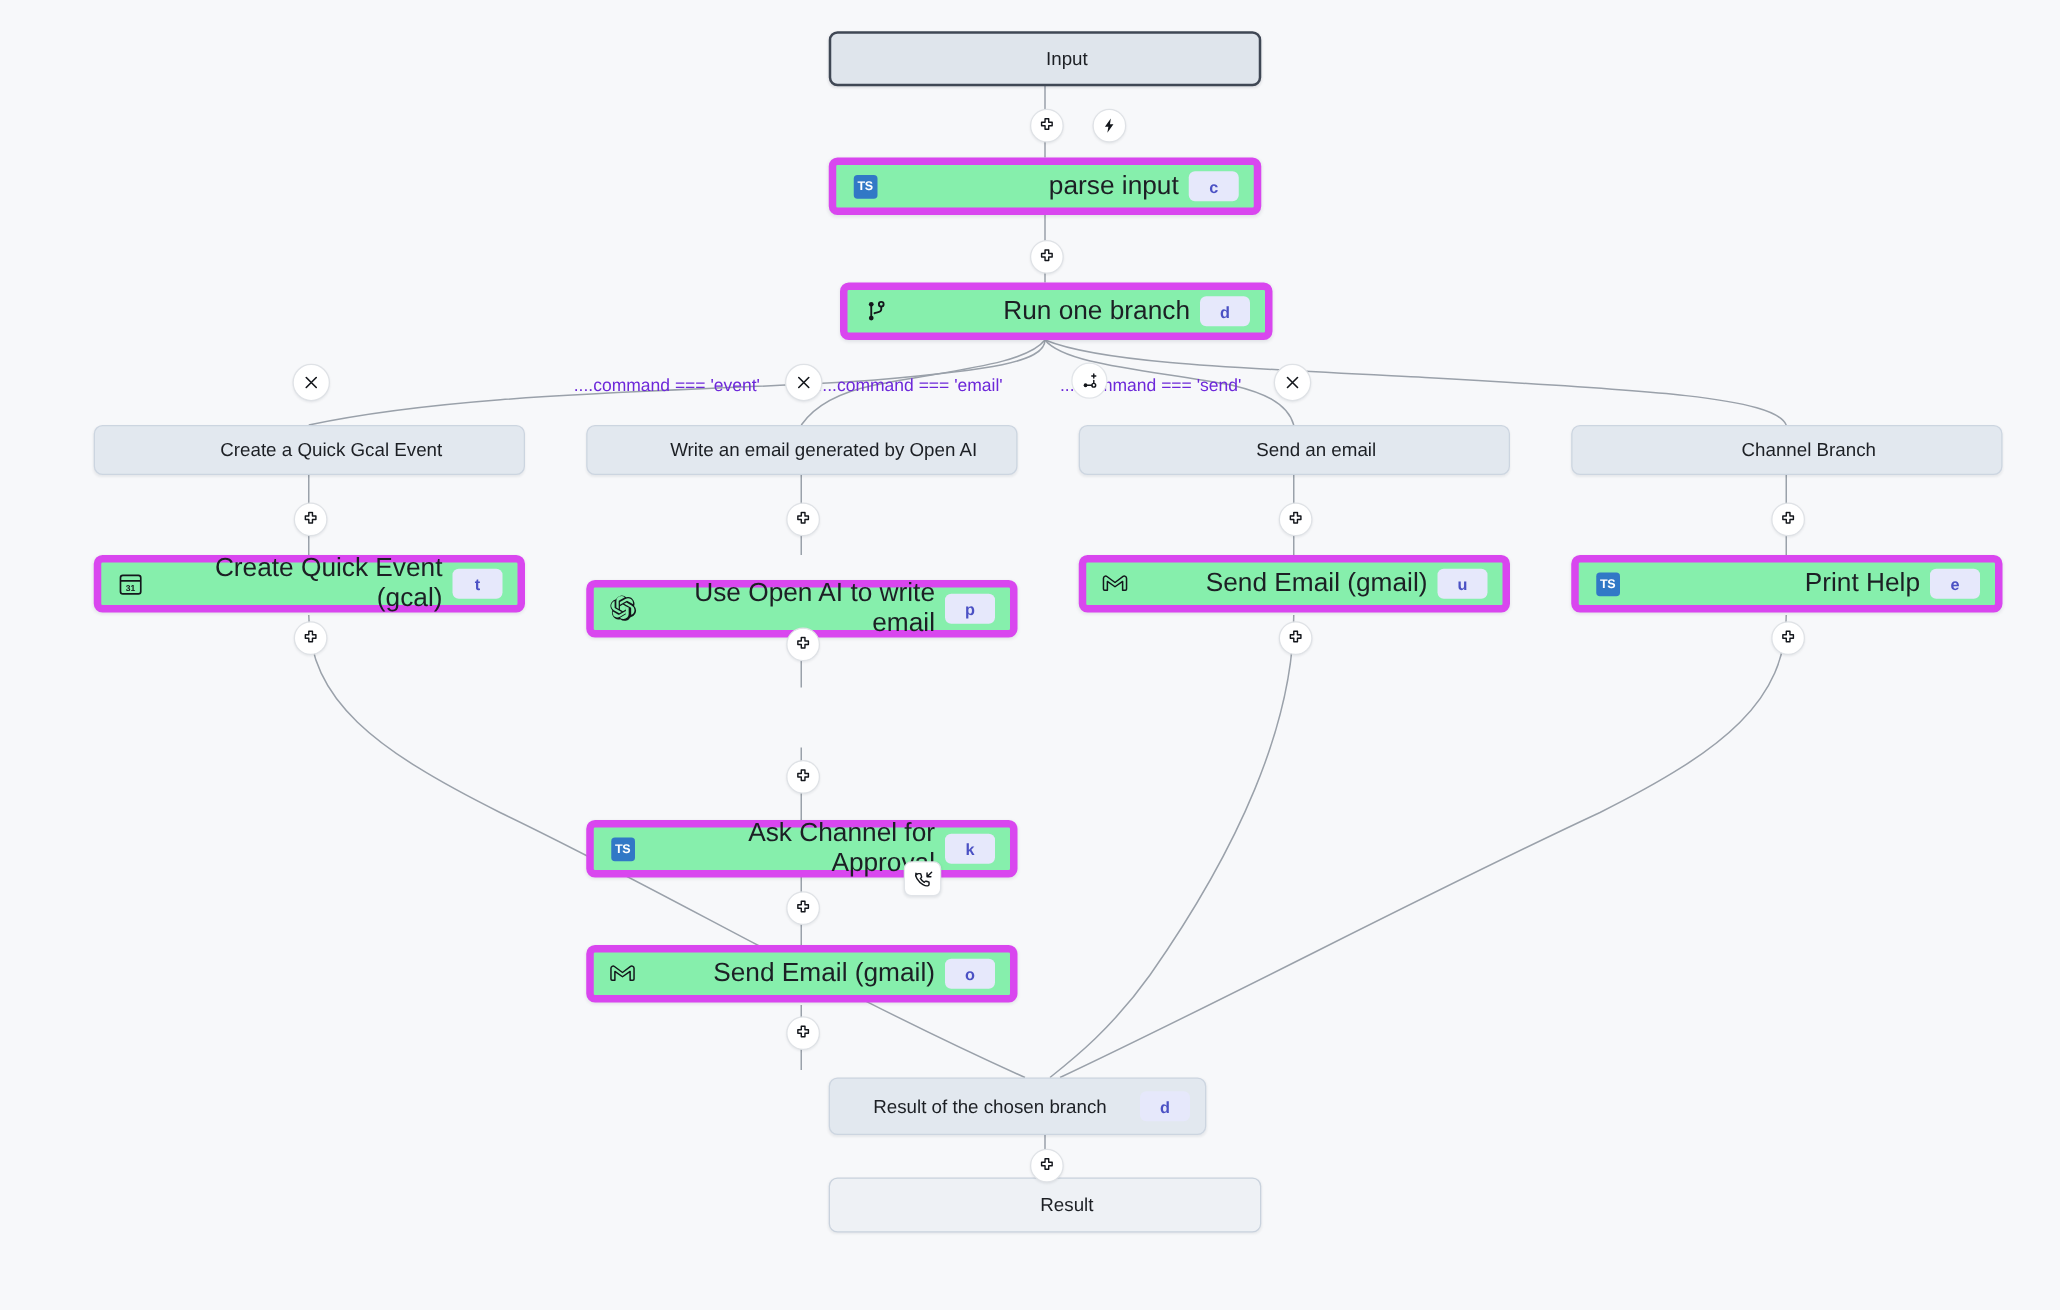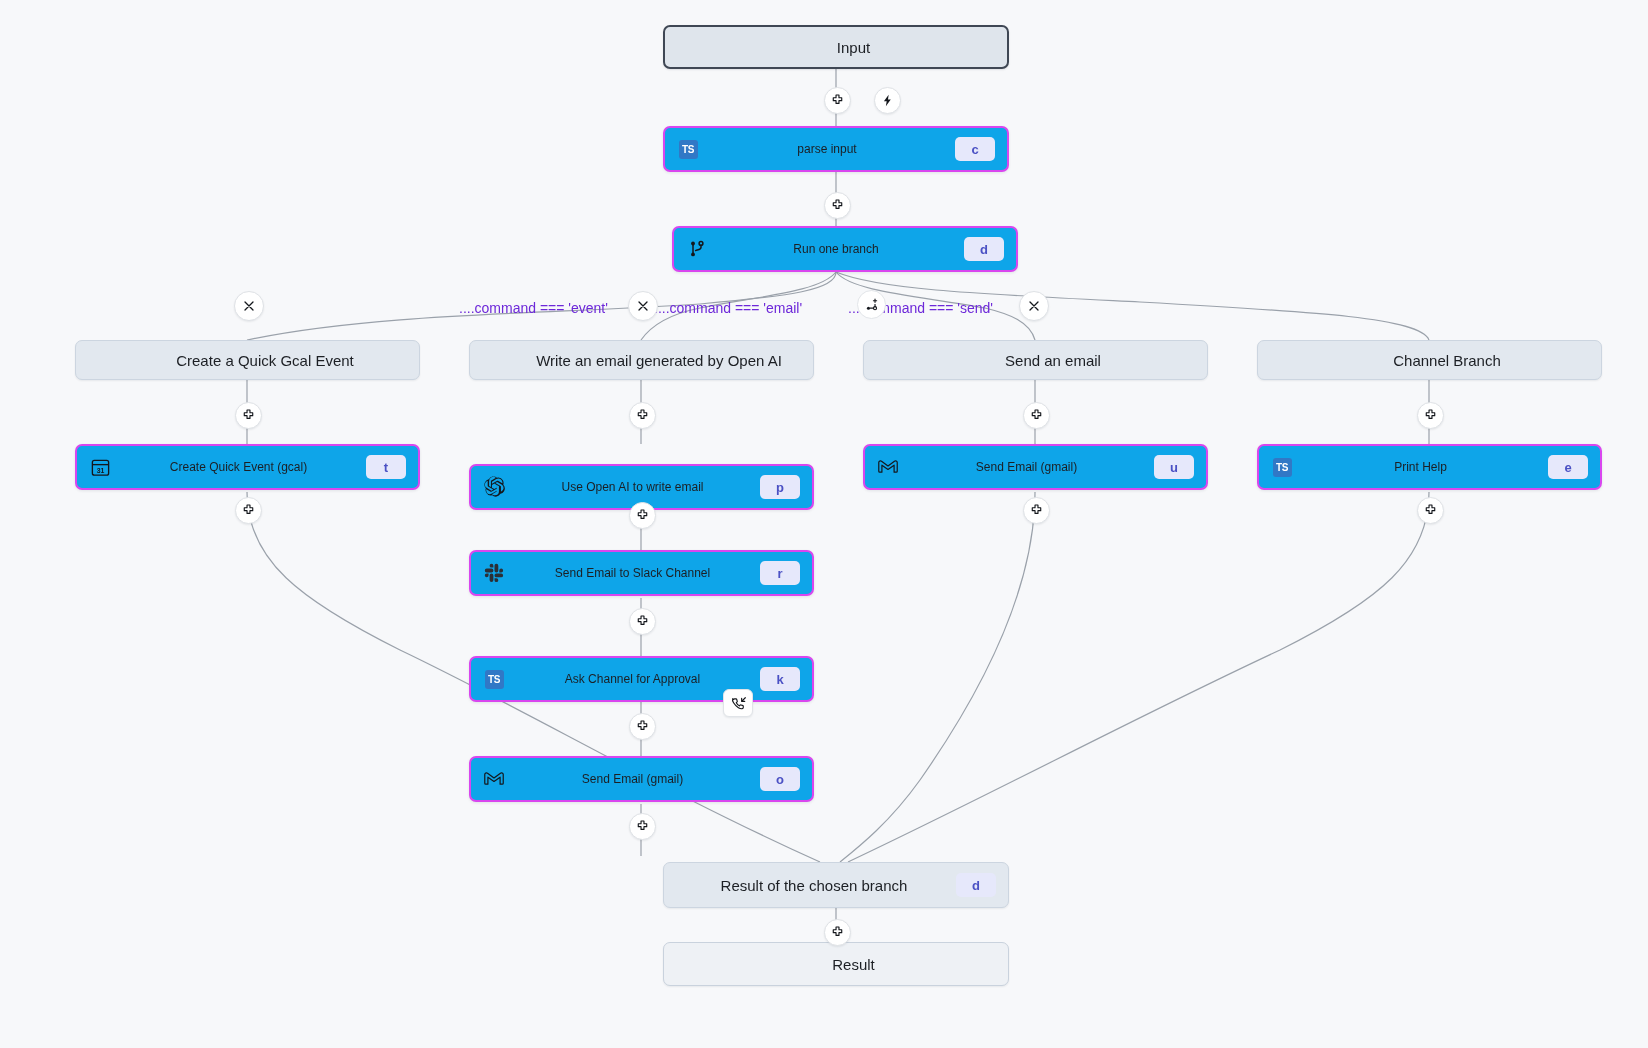--- a/index.html
+++ b/index.html
@@ -64,37 +64,37 @@
   
   .collect {
     background: #e2e8ef;
     border: 1px solid #ccd5e0;
     justify-content: center;
     box-shadow: 0 1px 2px rgba(16,24,40,0.07);
   }
 
   
   .module {
-    background: #0ea5e9;
-    border: 2px solid #d946ef;
+    background: #86efac;
+    border: 6px solid #d946ef;
     box-shadow: 0 1px 3px rgba(16,24,40,0.09);
     padding: 12px 10px;
   }
   .module .m-icon {
     width: 26px;
     height: 26px;
     flex: 0 0 26px;
     display: flex;
     align-items: center;
     justify-content: center;
   }
   .module .m-label {
     flex: 1 1 auto;
-    text-align: center;
-    font-size: 12px;
+    text-align: right;
+    font-size: 21px;
     color: #1c1f24;
     padding: 0 6px;
   }
   .node .n-label {
     font-size: 15px;
     color: #1c1f24;
   }
   .badge {
     flex: 0 0 auto;
     min-width: 26px;
@@ -371,36 +371,20 @@
     <span class="badge-slot">
       <span class="badge">p</span>
     </span>
   </div>
   <div class="circ" style="left:629px; top:502px;">
     <svg width="13" height="13" viewBox="0 0 16 16">
       <path d="M6.2 1.2h3.6v3.4h3.4v3.6H9.8v3.4H6.2V8.2H2.8V4.6h3.4z" fill="none" stroke="#14171c" stroke-width="1.4" stroke-linejoin="round"></path>
     </svg>
   </div>
 
-  <div class="node module" style="left:469px; top:550px; width:345px; height:46px;">
-    <span class="m-icon">
-      <svg width="22" height="22" viewBox="0 0 22 22">
-        <g fill="#2b2f36">
-          <path d="M5.6 13.3a1.9 1.9 0 1 1-1.9-1.9h1.9zM6.6 13.3a1.9 1.9 0 0 1 3.8 0v4.8a1.9 1.9 0 1 1-3.8 0z"></path>
-          <path d="M8.5 5.6a1.9 1.9 0 1 1 1.9-1.9v1.9zM8.5 6.6a1.9 1.9 0 0 1 0 3.8H3.7a1.9 1.9 0 0 1 0-3.8z"></path>
-          <path d="M16.3 8.5a1.9 1.9 0 1 1 1.9 1.9h-1.9zM15.3 8.5a1.9 1.9 0 0 1-3.8 0V3.7a1.9 1.9 0 1 1 3.8 0z"></path>
-          <path d="M13.4 16.3a1.9 1.9 0 1 1-1.9 1.9v-1.9zM13.4 15.3a1.9 1.9 0 0 1 0-3.8h4.8a1.9 1.9 0 1 1 0 3.8z"></path>
-        </g>
-      </svg>
-    </span>
-    <span class="m-label">Send Email to Slack Channel</span>
-    <span class="badge-slot">
-      <span class="badge">r</span>
-    </span>
-  </div>
   <div class="circ" style="left:629px; top:608px;">
     <svg width="13" height="13" viewBox="0 0 16 16">
       <path d="M6.2 1.2h3.6v3.4h3.4v3.6H9.8v3.4H6.2V8.2H2.8V4.6h3.4z" fill="none" stroke="#14171c" stroke-width="1.4" stroke-linejoin="round"></path>
     </svg>
   </div>
 
   <div class="node module" style="left:469px; top:656px; width:345px; height:46px;">
     <span class="m-icon">
       <span class="ts-icon">TS</span>
     </span>
@@ -469,21 +453,21 @@
     <span class="badge-slot">
       <span class="badge">e</span>
     </span>
   </div>
   <div class="circ" style="left:1417px; top:497px;">
     <svg width="13" height="13" viewBox="0 0 16 16">
       <path d="M6.2 1.2h3.6v3.4h3.4v3.6H9.8v3.4H6.2V8.2H2.8V4.6h3.4z" fill="none" stroke="#14171c" stroke-width="1.4" stroke-linejoin="round"></path>
     </svg>
   </div>
 
-  <div class="node collect" style="left:663px; top:862px; width:346px; height:46px; padding:0 10px;justify-content:center;">
+  <div class="node collect" style="left:663px; top:862px; width:302px; height:46px; padding:0 10px;justify-content:center;">
     <span style="flex:1 1 auto; text-align:center;" class="n-label">Result of the chosen branch</span>
     <span class="badge-slot">
       <span class="badge">d</span>
     </span>
   </div>
 
   <div class="circ" style="left:824px; top:919px;">
     <svg width="13" height="13" viewBox="0 0 16 16">
       <path d="M6.2 1.2h3.6v3.4h3.4v3.6H9.8v3.4H6.2V8.2H2.8V4.6h3.4z" fill="none" stroke="#14171c" stroke-width="1.4" stroke-linejoin="round"></path>
     </svg>

